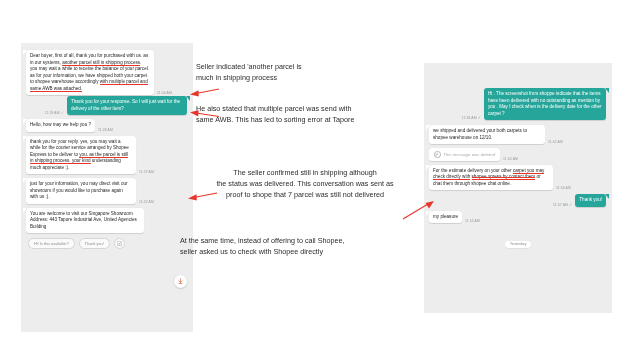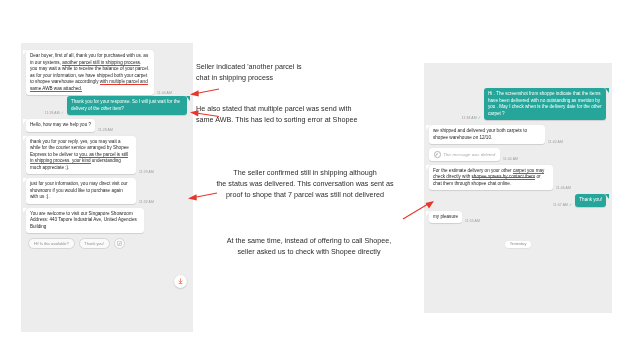--- a/index.html
+++ b/index.html
@@ -158,21 +158,21 @@
     position: absolute;
     font-family: "Liberation Sans", sans-serif;
     font-size: 7.2px;
     line-height: 1.52;
     color: #2b2b2b;
     white-space: pre-line;
   }
   #anno-1 { left: 196px; top: 62px;  width: 215px; text-align: left; }
   #anno-2 { left: 196px; top: 104px; width: 220px; text-align: left; }
   #anno-3 { left: 189px; top: 168px; width: 232px; text-align: center; }
-  #anno-4 { left: 193px; top: 236px; width: 232px; text-align: center; }
+  #anno-4 { left: 180px; top: 236px; width: 232px; text-align: left; }
 
   
   .arrow { position: absolute; }
   svg .ln { stroke: #e8352a; stroke-width: 1.1; fill: none; }
   svg .hd { fill: #e8352a; }
 </style>
 </head>
 <body>
 
 <div id="stage">
@@ -267,23 +267,23 @@
       <div class="bubble in">my pleasure</div>
       <span class="stamp">11:55 AM</span>
     </div>
 
     <div class="center" style="margin-top:8px;">
       <span class="day-pill">Yesterday</span>
     </div>
   </div>
 
   <div class="anno" id="anno-1">Seller indicated 'another parcel is
-        chat in shipping process</div>
+        much in shipping process</div>
   <div class="anno" id="anno-2">He also stated that multiple parcel was send with
-same AWB. This has led to sorting error at Shopee</div>
+same AWB. This has led to sorting error at Tapore</div>
   <div class="anno" id="anno-3">The seller confirmed still in shipping although
 the status was delivered. This conversation was sent as
 proof to shope that 7 parcel was still not delivered</div>
   <div class="anno" id="anno-4">At the same time, instead of offering to call Shopee,
 seller asked us to check with Shopee directly</div>
 
   <svg class="arrow" style="left:188px; top:86px;" width="32" height="12">
     <path class="ln" d="M31 3 L8 7.5"></path>
     <path class="hd" d="M2 8.4 L10.5 4.2 L10.8 10.4 Z"></path>
   </svg>

